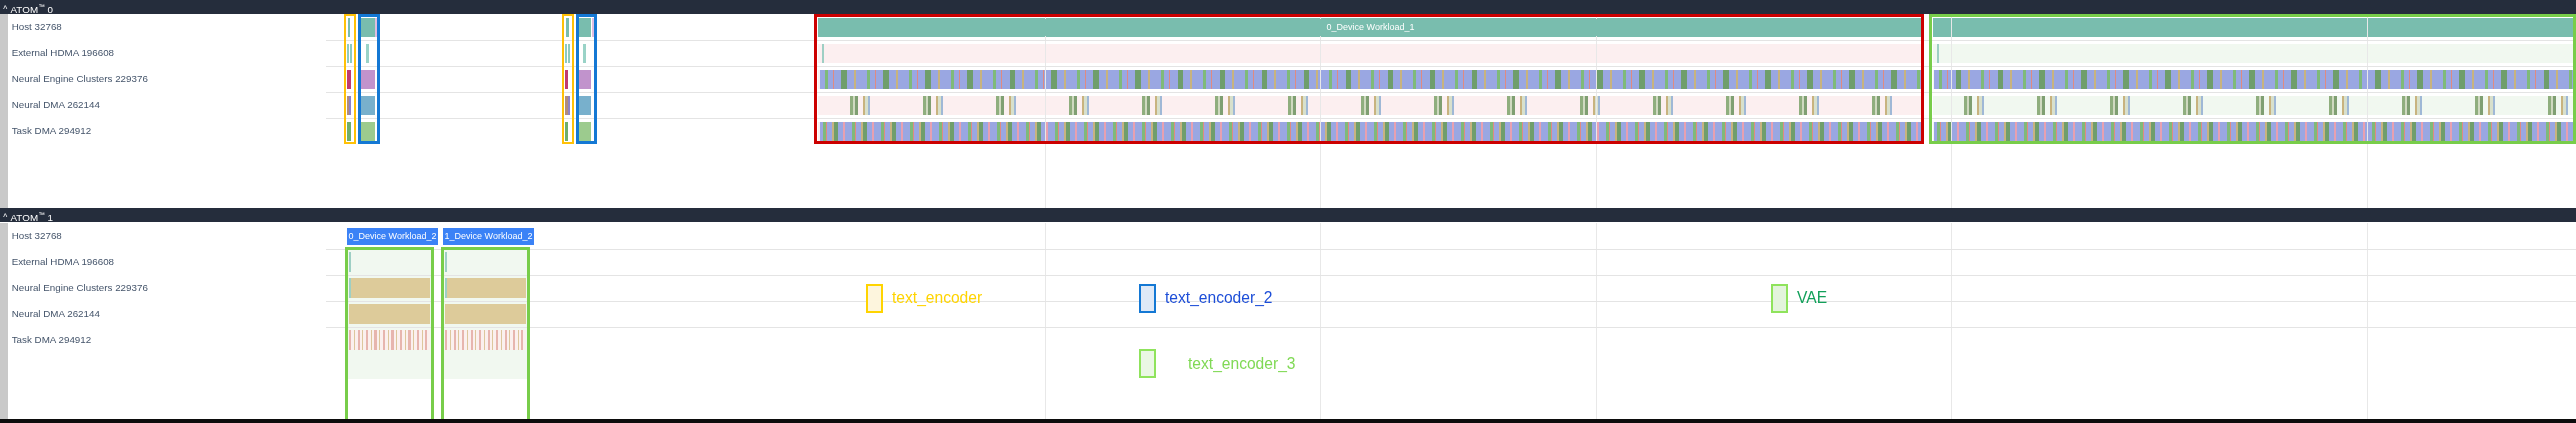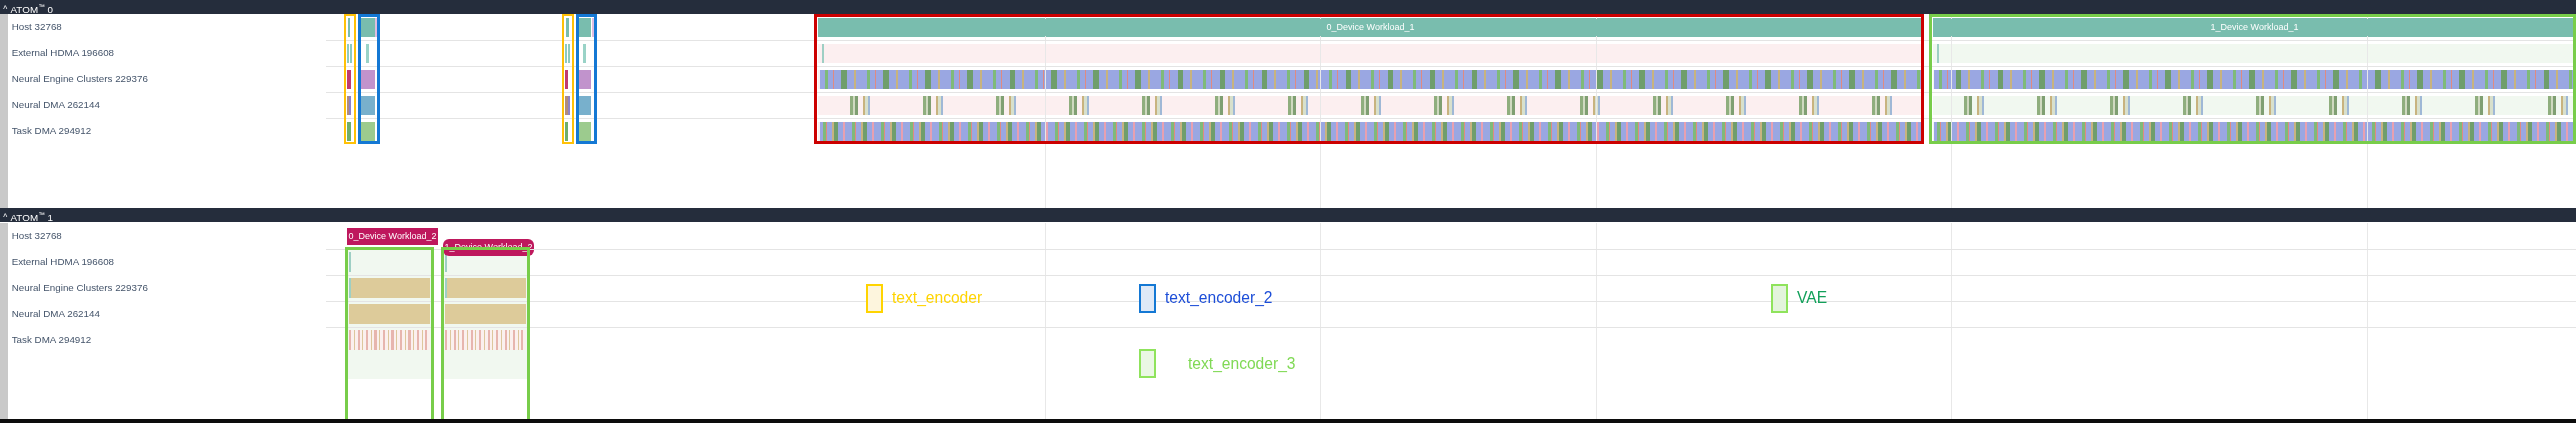--- a/index.html
+++ b/index.html
@@ -167,21 +167,21 @@
       #ddc79c 4.6px, #ddc79c 5.9px,
       #fbf0ee 5.9px, #fbf0ee 8.5px
     );
   }
 
   
   .wl-chip {
     position: absolute;
     height: 17px;
     line-height: 17px;
-    background: #be185d;
+    background: #3b82f6;
     color: #ffffff;
     font-size: 9px;
     text-align: center;
     white-space: nowrap;
     overflow: hidden;
     z-index: 12;
   }
   .wl-chip.wide { background: #79bdae; }
 
   
@@ -311,21 +311,20 @@
         <div class="bar" style="left:35px; width:14.3px; background:#9ccb8e;"></div>
         <div class="bar" style="left:239px; width:3.3px; background:#6fae6a;"></div>
         <div class="bar" style="left:251px; width:14.3px; background:#9ccb8e;"></div>
         <div class="bar pink-bg" style="left:492px; width:1105px;"></div>
         <div class="bar stripes-mixed" style="left:494px; width:1102px;"></div>
         <div class="bar mint-bg" style="left:1607px; width:643px;"></div>
         <div class="bar stripes-mixed" style="left:1608px; width:642px;"></div>
       </div>
 
       <div class="wl-chip wide" style="left:492px; width:1105px; top:4.6px;">0_Device Workload_1</div>
-      <div class="wl-chip wide" style="left:1607px; width:643px; top:4.6px;">1_Device Workload_1</div>
     </div>
   </div>
 
   <div class="group-header" style="top:208px;">
     <span class="caret">^</span><span class="gh-label">ATOM</span><span class="gh-tm">™</span>
     <span>1</span>
   </div>
 
   <div class="panel" style="top:223px; height:197px;">
     <div class="gutter"></div>
@@ -371,21 +370,21 @@
       <div class="bar stripes-pinkthin" style="left:23.4px; top:107px; width:81px; height:19.5px;"></div>
 
       <div style="position:absolute; left:117px; top:26px; width:85px; height:130px; background:#f1f8f0;"></div>
       <div class="bar" style="left:119px; top:29px; width:2px; height:19.5px; background:#9ecfc4;"></div>
       <div class="bar tan" style="left:119px; top:55px; width:81px; height:19.5px;"></div>
       <div class="bar" style="left:119px; top:55px; width:2px; height:19.5px; background:#9ecfc4;"></div>
       <div class="bar tan" style="left:119px; top:81px; width:81px; height:19.5px;"></div>
       <div class="bar stripes-pinkthin" style="left:119px; top:107px; width:81px; height:19.5px;"></div>
 
       <div class="wl-chip" style="left:21px; width:91px; top:4.6px;">0_Device Workload_2</div>
-      <div class="wl-chip" style="left:117px; width:91px; top:16px;border-radius:6px;">1_Device Workload_2</div>
+      <div class="wl-chip" style="left:117px; width:91px; top:5px;">1_Device Workload_2</div>
     </div>
   </div>
 
   <div class="hl-box hl-yellow" style="left:344px; top:14.3px; width:11.7px; height:130px;"></div>
   <div class="hl-box hl-yellow" style="left:562px; top:14.3px; width:11.7px; height:130px;"></div>
 
   <div class="hl-box hl-blue" style="left:358px; top:14.3px; width:21.5px; height:130px;"></div>
   <div class="hl-box hl-blue" style="left:576px; top:14.3px; width:21px; height:130px;"></div>
 
   <div class="hl-box hl-red" style="left:814px; top:14.3px; width:1110px; height:130px;"></div>

